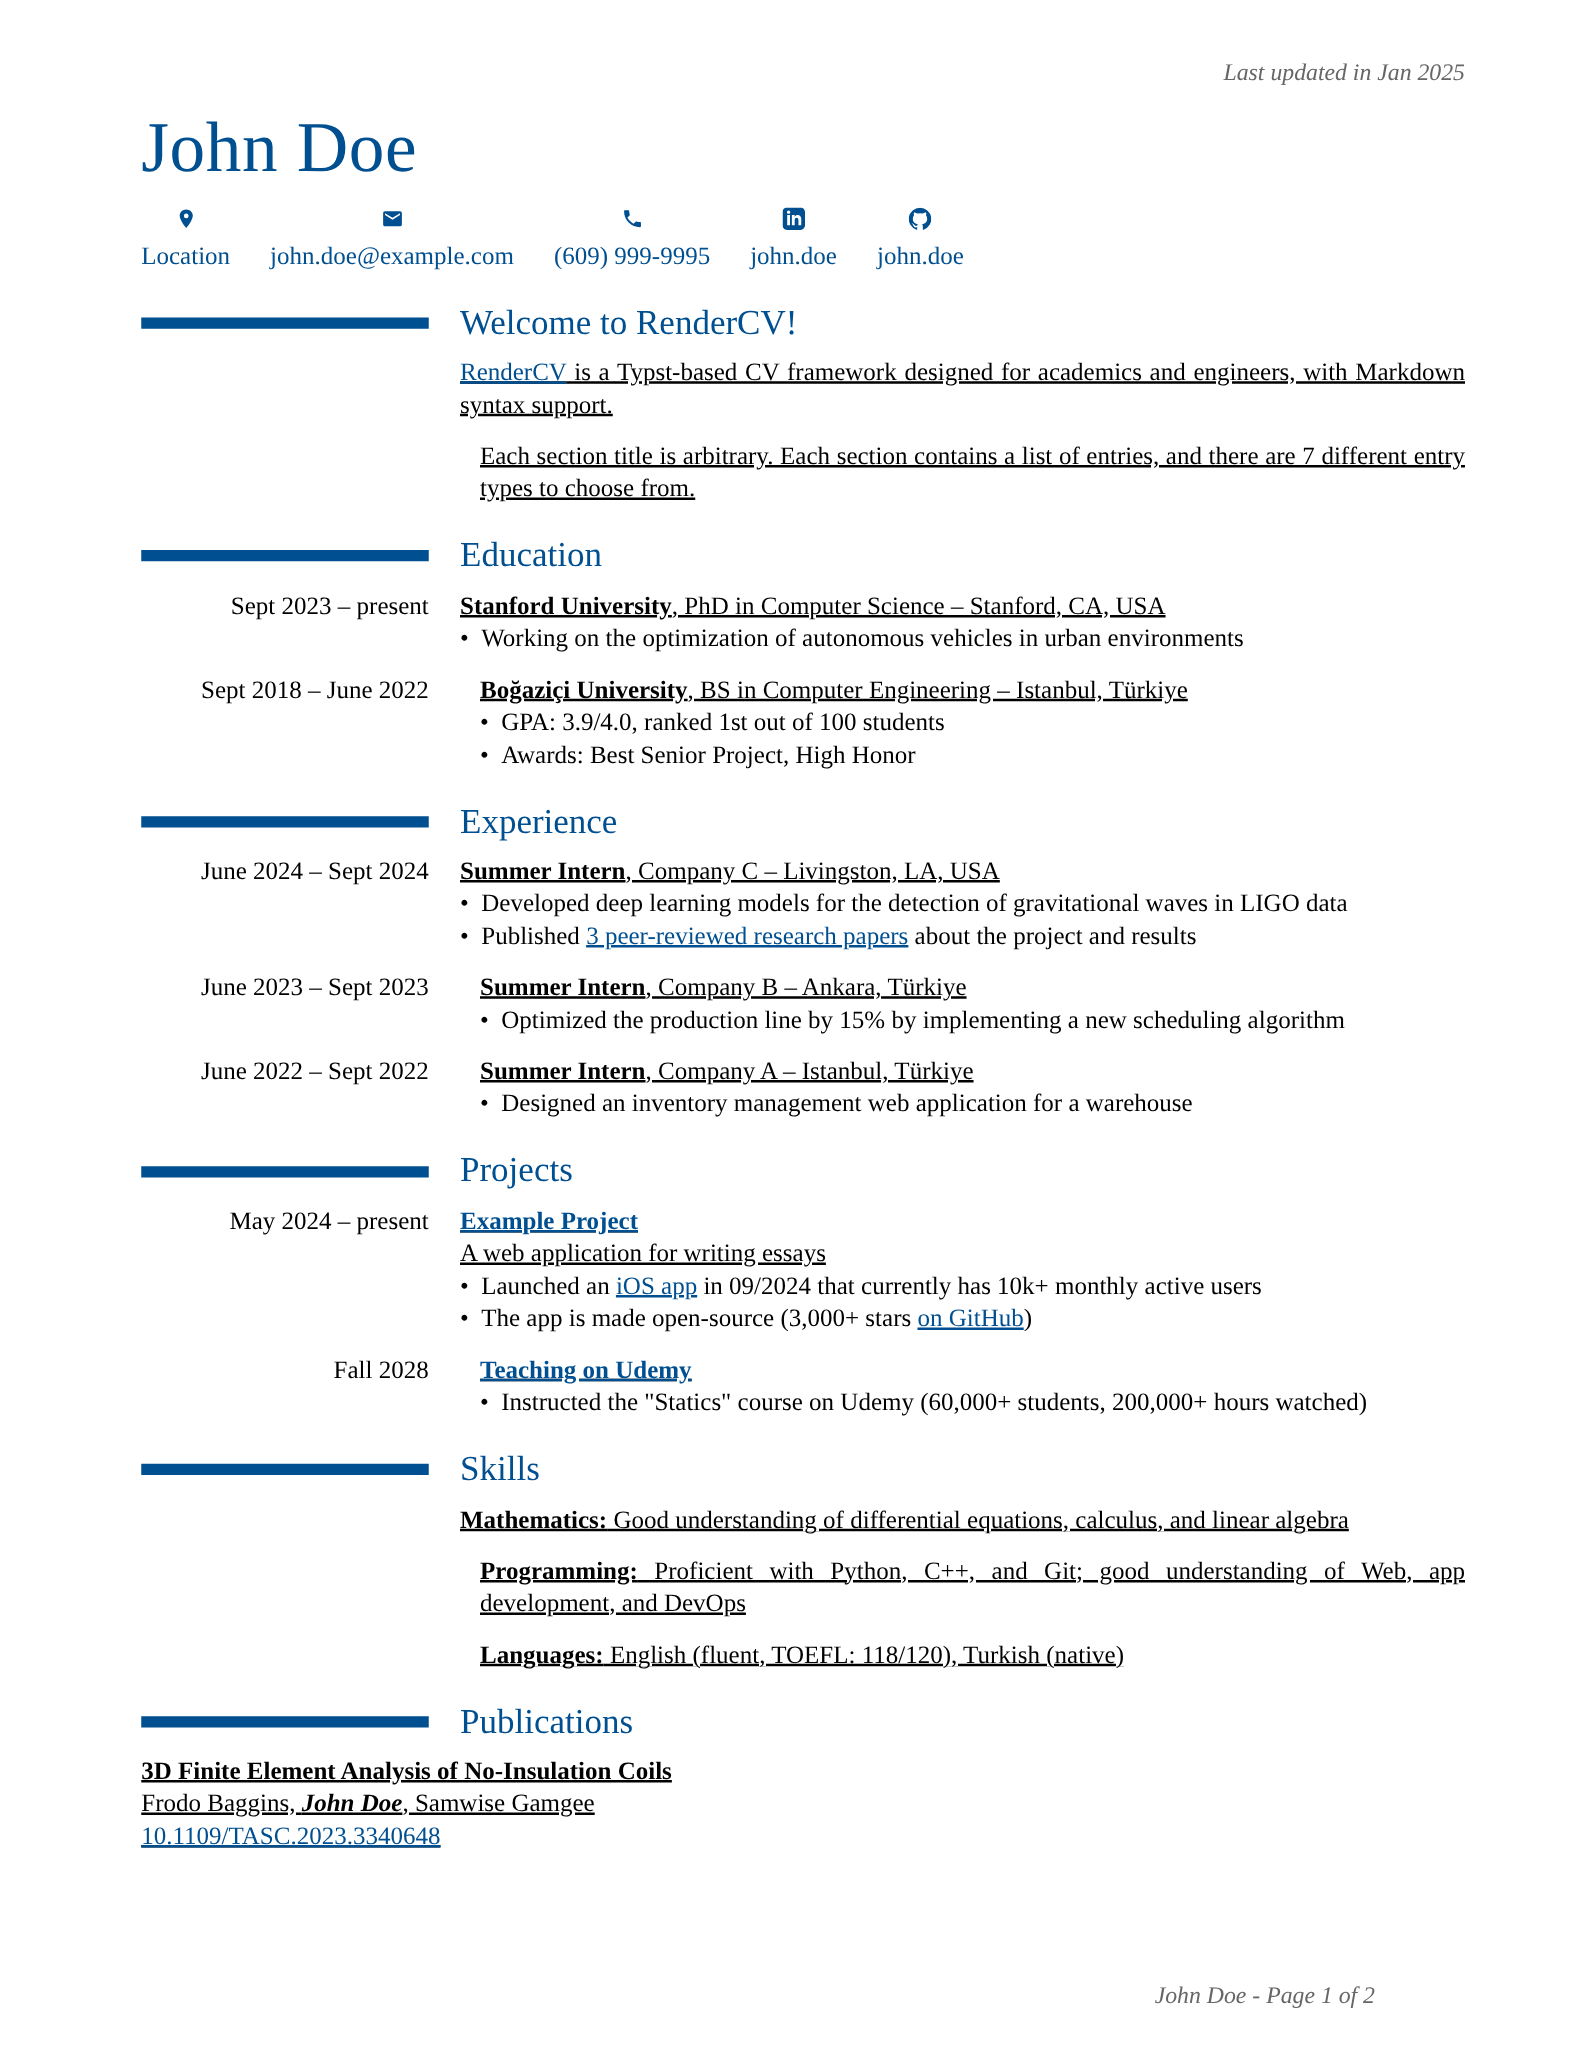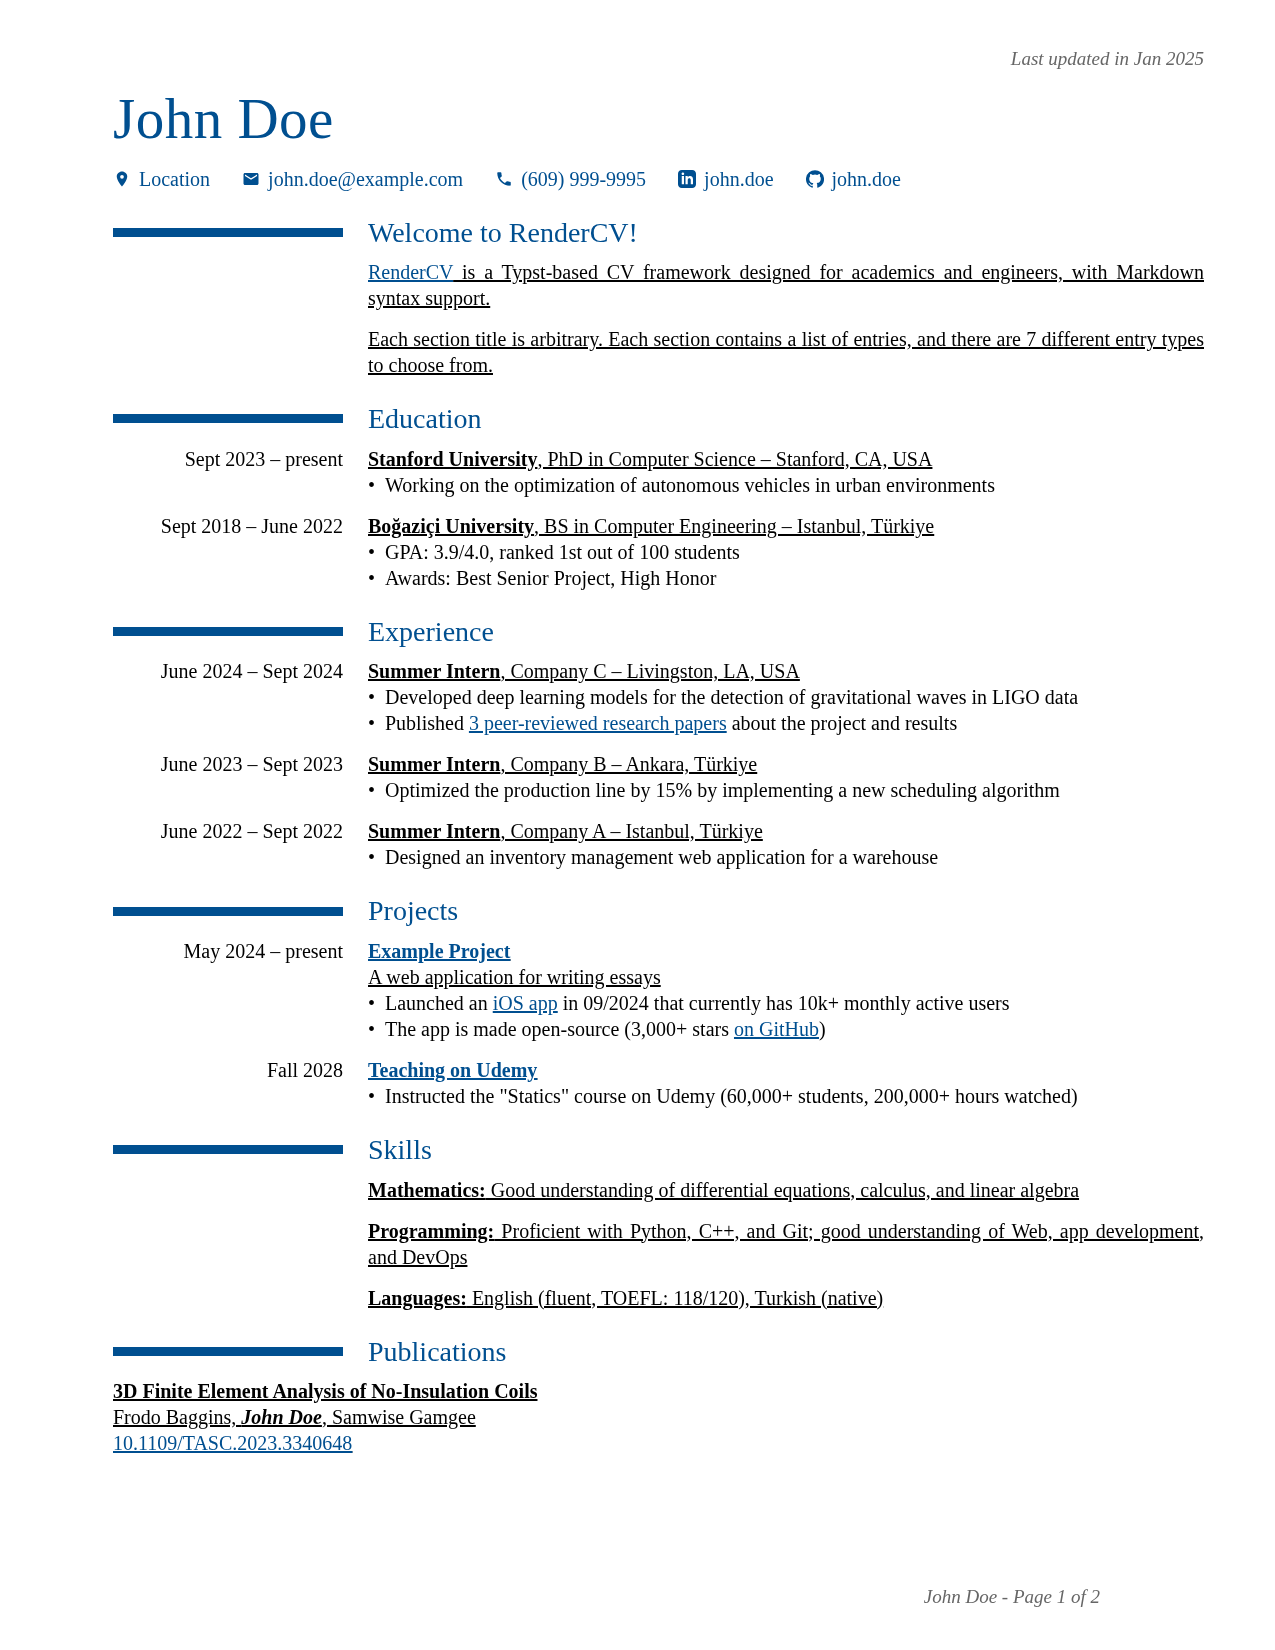--- a/index.html
+++ b/index.html
@@ -5,39 +5,39 @@
   :root{
     --accent:#004f90;
     --muted:#666666;
   }
   *{box-sizing:border-box;}
   html,body{margin:0;padding:0;background:#ffffff;}
   .page{
     width:1275px;height:1650px;background:#fff;position:relative;overflow:hidden;
     font-family:"Liberation Serif", serif;
     font-size:20px;line-height:26px;color:#000;
-    padding:46px 71px 0 113px;
+    padding:46px 103px 0 113px;
   }
   .last-updated{
     text-align:right;font-style:italic;color:var(--muted);font-size:19px;
   }
   .name{
     color:var(--accent);font-size:57px;font-weight:400;line-height:1.08;
     margin:16px 0 0 0;letter-spacing:0.5px;
   }
   .contacts{display:flex;align-items:center;gap:32px;margin-top:16px;flex-wrap:wrap;}
-  .contact{display:flex;align-items:center;gap:8px;color:var(--accent);text-decoration:none;font-size:20px;}
+  .contact{display:flex;align-items:center;gap:8px;color:var(--accent);text-decoration:none;font-size:20px;flex-direction:column;}
   .icon{width:18px;height:18px;flex-shrink:0;display:block;}
   .sections{margin-top:4px;}
   .cv-section{margin-top:24px;}
   .sec-head{display:flex;align-items:center;margin-bottom:10px;}
   .sec-bar{width:230px;height:9px;background:var(--accent);margin-right:25px;flex-shrink:0;}
   .sec-title{color:var(--accent);font-size:28px;font-weight:400;margin:0;line-height:1.2;}
   .entry{display:flex;margin-top:0;}
-  .entry + .entry{margin-top:15px;}
+  .entry + .entry{margin-top:15px;gap:16px;}
   .date{width:230px;margin-right:25px;flex-shrink:0;text-align:right;}
   .entry-content{flex:1;min-width:0;}
   .line{text-align:justify;text-decoration:underline;}
   .bullet-row{display:flex;}
   .marker{width:17px;flex-shrink:0;}
   .bullet-text{flex:1;text-align:justify;min-width:0;}
   .b{font-weight:bold;}
   .i{font-style:italic;}
   a.link{color:var(--accent);text-decoration:underline;}
   .footer{

